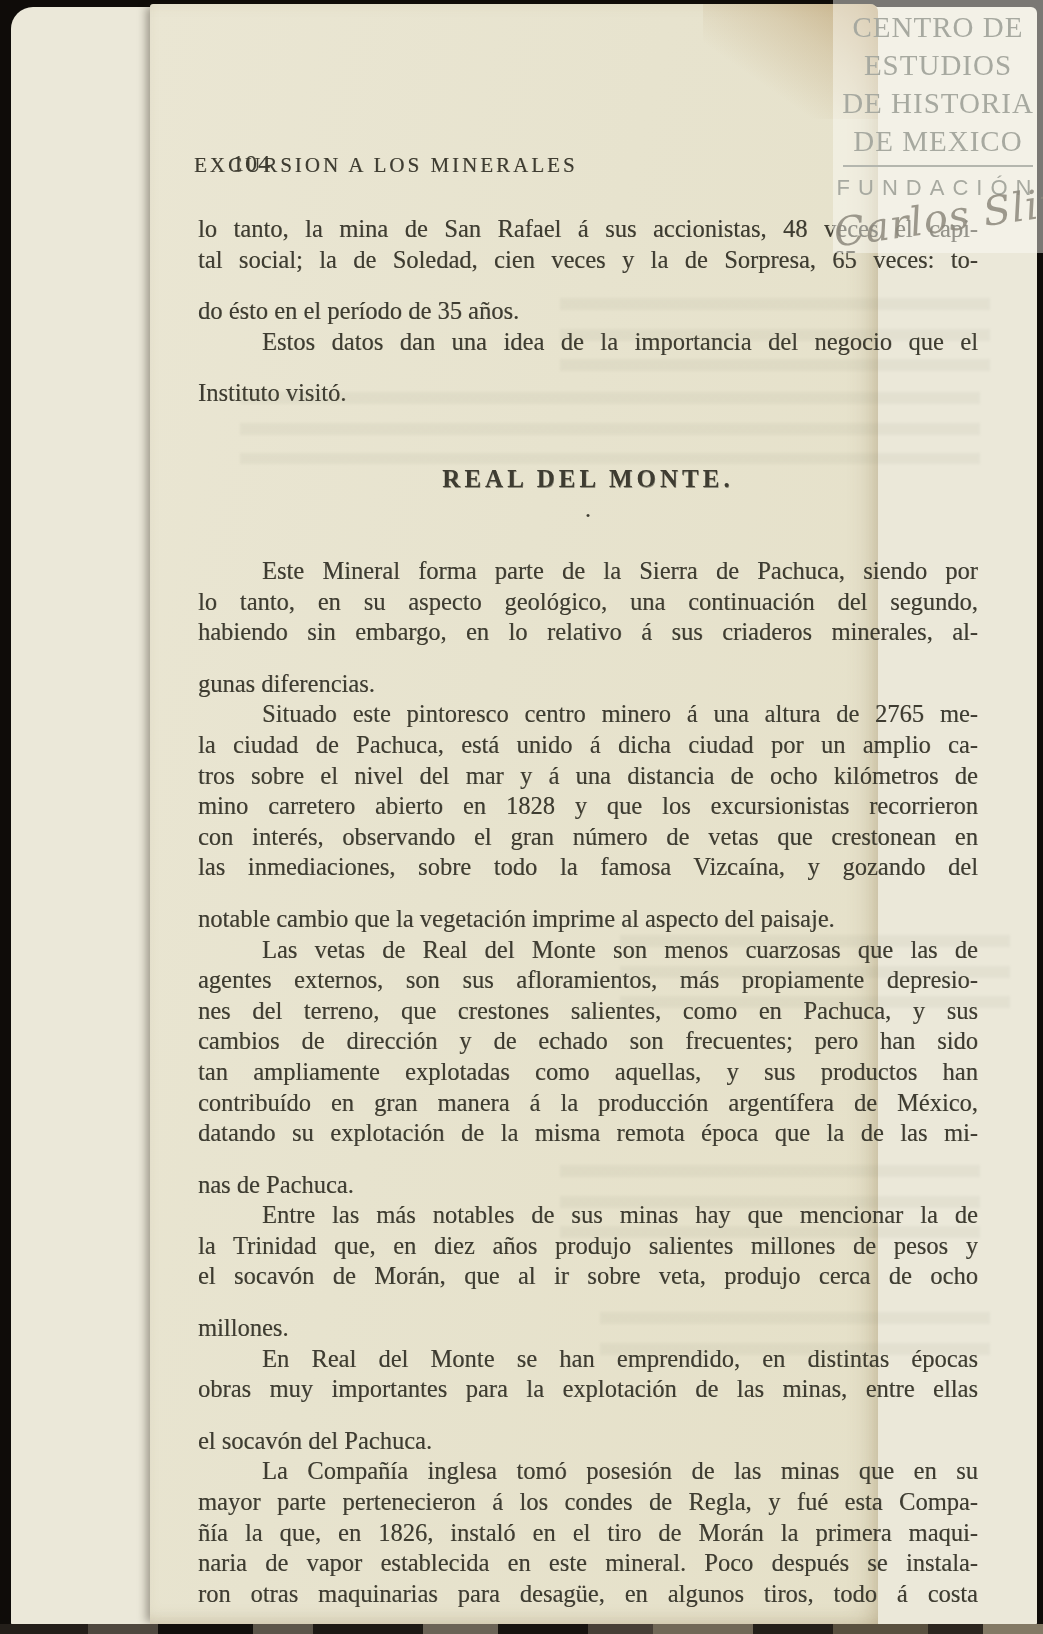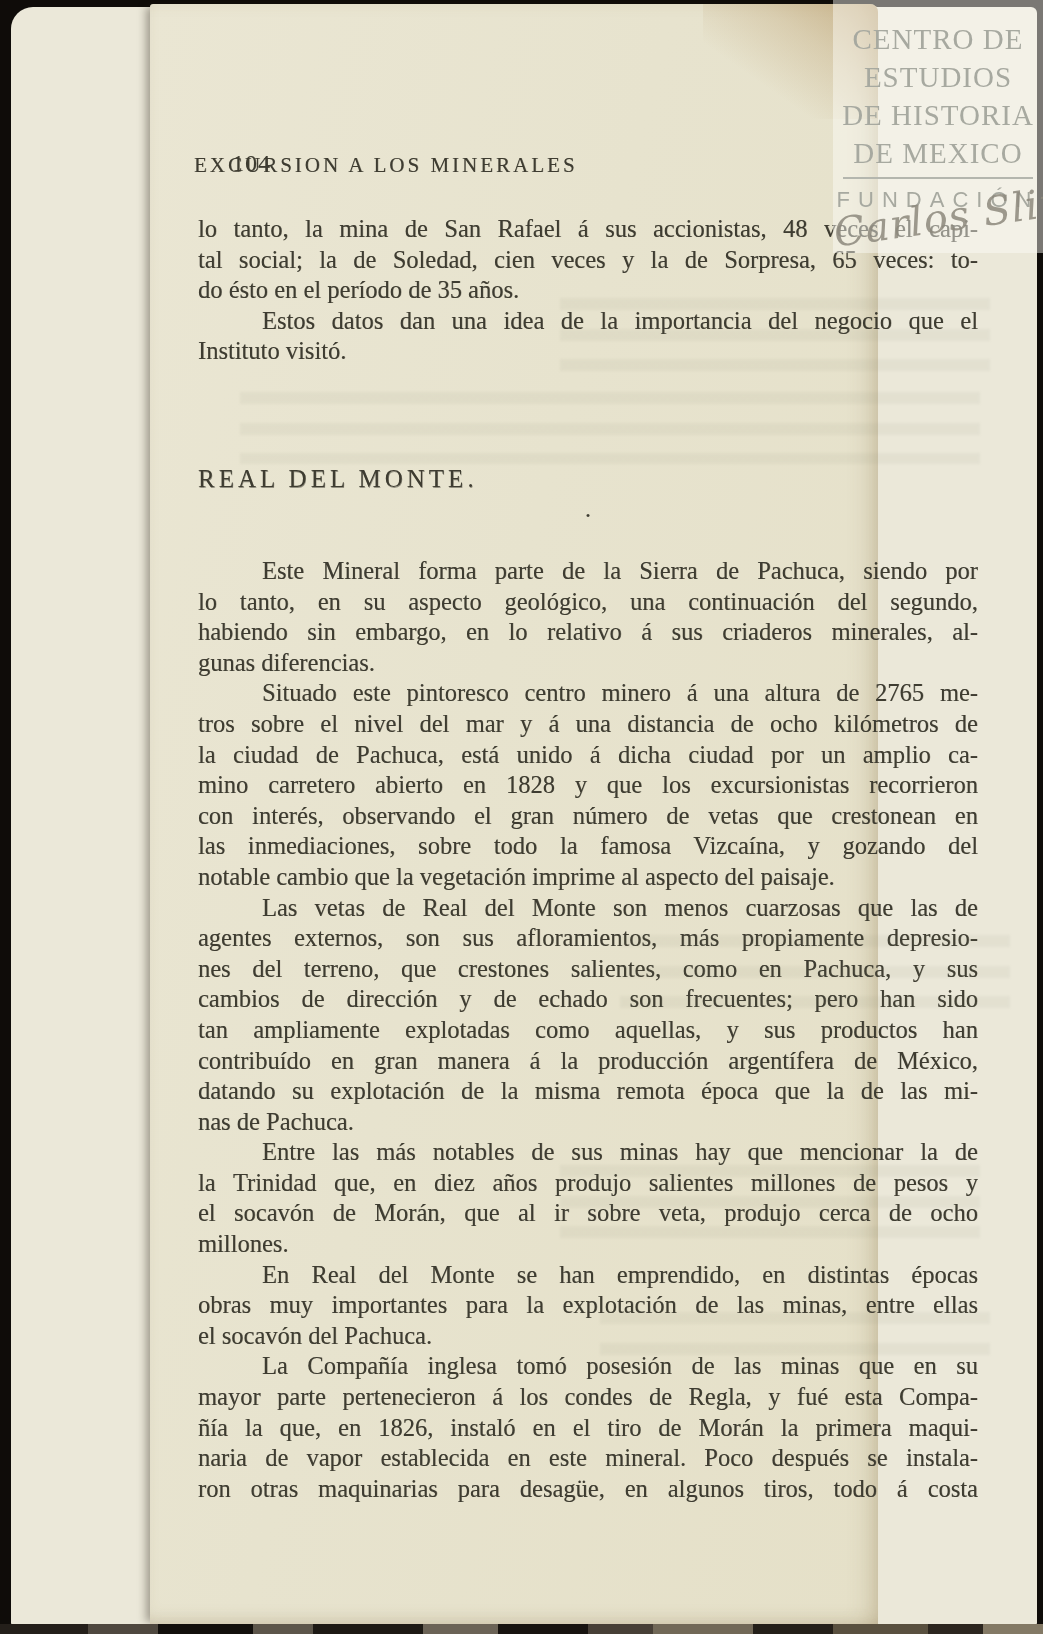--- a/index.html
+++ b/index.html
@@ -45,36 +45,37 @@
   }
   .block1 { top:210px; }
   .block2 { top:552px; }
   .paragraph { margin:0; }
   .line {
     height:30.6px; line-height:30.6px;
     text-align:justify; text-align-last:justify;
     overflow:hidden; white-space:normal;
     text-shadow:0.4px 0.4px 0.5px rgba(62,60,49,.45);
   }
-  .line.last { text-align-last:left; }
+  .line.last { text-align-last:left;margin-top:21px; }
   .line.indent { text-indent:64px; }
   .section-heading {
     position:absolute; left:48px; top:461px; width:780px;
-    font-size:25px; letter-spacing:4px; color:#3e3c31;
+    text-align:center; font-size:25px; letter-spacing:4px; color:#3e3c31;
     text-shadow:0.5px 0.5px 0.6px rgba(62,60,49,.5);
+    font-weight:bold;
   }
   .section-dot {
     position:absolute; left:48px; top:504px; width:780px;
     text-align:center; font-size:13px; color:#3e3c31;
   }
   .watermark {
     position:absolute; left:833px; top:0; width:210px; height:253px;
     background:rgba(252,252,249,.45);
     display:flex; flex-direction:column; align-items:center;
-    padding-top:20px; box-sizing:border-box;
+    padding-top:8px; box-sizing:border-box;
   }
   .wm-line {
     font-family:"Liberation Serif", serif;
     font-size:29px; line-height:38px; color:#a7a9a0;
     letter-spacing:1px; white-space:nowrap;
   }
   .wm-divider {
     width:190px; height:0;
     border-top:2px solid #b4b6ae;
     margin:5px 0 8px 0;
@@ -137,22 +138,22 @@
 
     <div class="textblock block2">
         <div class="paragraph">
           <div class="line indent">Este Mineral forma parte de la Sierra de  Pachuca,  siendo por</div>
           <div class="line">lo tanto, en su aspecto  geológico,  una  continuación  del  segundo,</div>
           <div class="line">habiendo sin embargo, en lo relativo á sus  criaderos  minerales,  al-</div>
           <div class="line last">gunas diferencias.</div>
         </div>
         <div class="paragraph">
           <div class="line indent">Situado este pintoresco centro minero á una altura de 2765 me-</div>
+          <div class="line">la ciudad de Pachuca, está unido á dicha ciudad por  un  amplio ca-</div>
           <div class="line">tros sobre el nivel del mar y á una  distancia de ocho kilómetros de</div>
-          <div class="line">la ciudad de Pachuca, está unido á dicha ciudad por  un  amplio ca-</div>
           <div class="line">mino carretero  abierto en 1828 y que los excursionistas recorrieron</div>
           <div class="line">con interés, observando el gran número de vetas que  crestonean  en</div>
           <div class="line">las inmediaciones, sobre  todo  la  famosa  Vizcaína,  y  gozando  del</div>
           <div class="line last">notable cambio que la vegetación imprime al aspecto del paisaje.</div>
         </div>
         <div class="paragraph">
           <div class="line indent">Las vetas de Real del Monte son  menos  cuarzosas  que  las  de</div>
           <div class="line">agentes externos, son sus afloramientos, más propiamente depresio-</div>
           <div class="line">nes del terreno, que crestones  salientes,  como  en  Pachuca,  y  sus</div>
           <div class="line">cambios de dirección  y  de  echado  son  frecuentes;  pero  han  sido</div>

